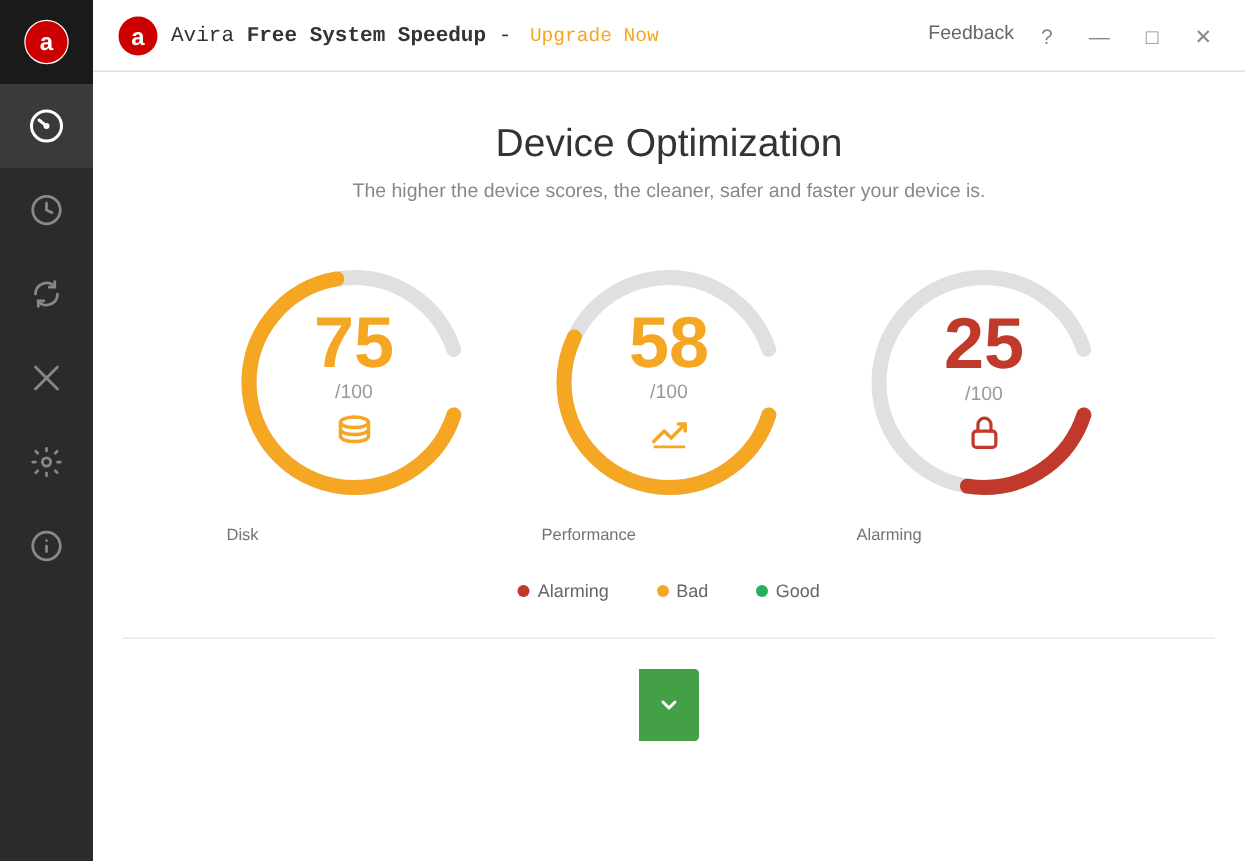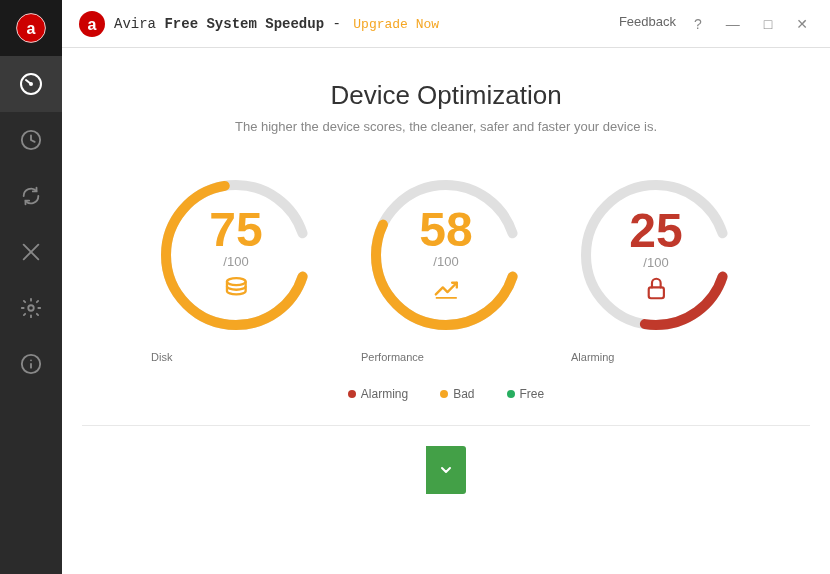--- a/index.html
+++ b/index.html
@@ -390,21 +390,21 @@
       <div class="legend-item">
         <div class="legend-dot dot-alarming"></div>
         <span>Alarming</span>
       </div>
       <div class="legend-item">
         <div class="legend-dot dot-bad"></div>
         <span>Bad</span>
       </div>
       <div class="legend-item">
         <div class="legend-dot dot-good"></div>
-        <span>Free</span>
+        <span>Good</span>
       </div>
     </div>
 
     <div class="separator"></div>
 
     <div class="scan-row">
       <button class="scan-dropdown">
         <svg width="16" height="16" viewBox="0 0 16 16" fill="none">
           <polyline points="4,6 8,10 12,6" stroke="white" stroke-width="2" stroke-linecap="round" stroke-linejoin="round"></polyline>
         </svg>

